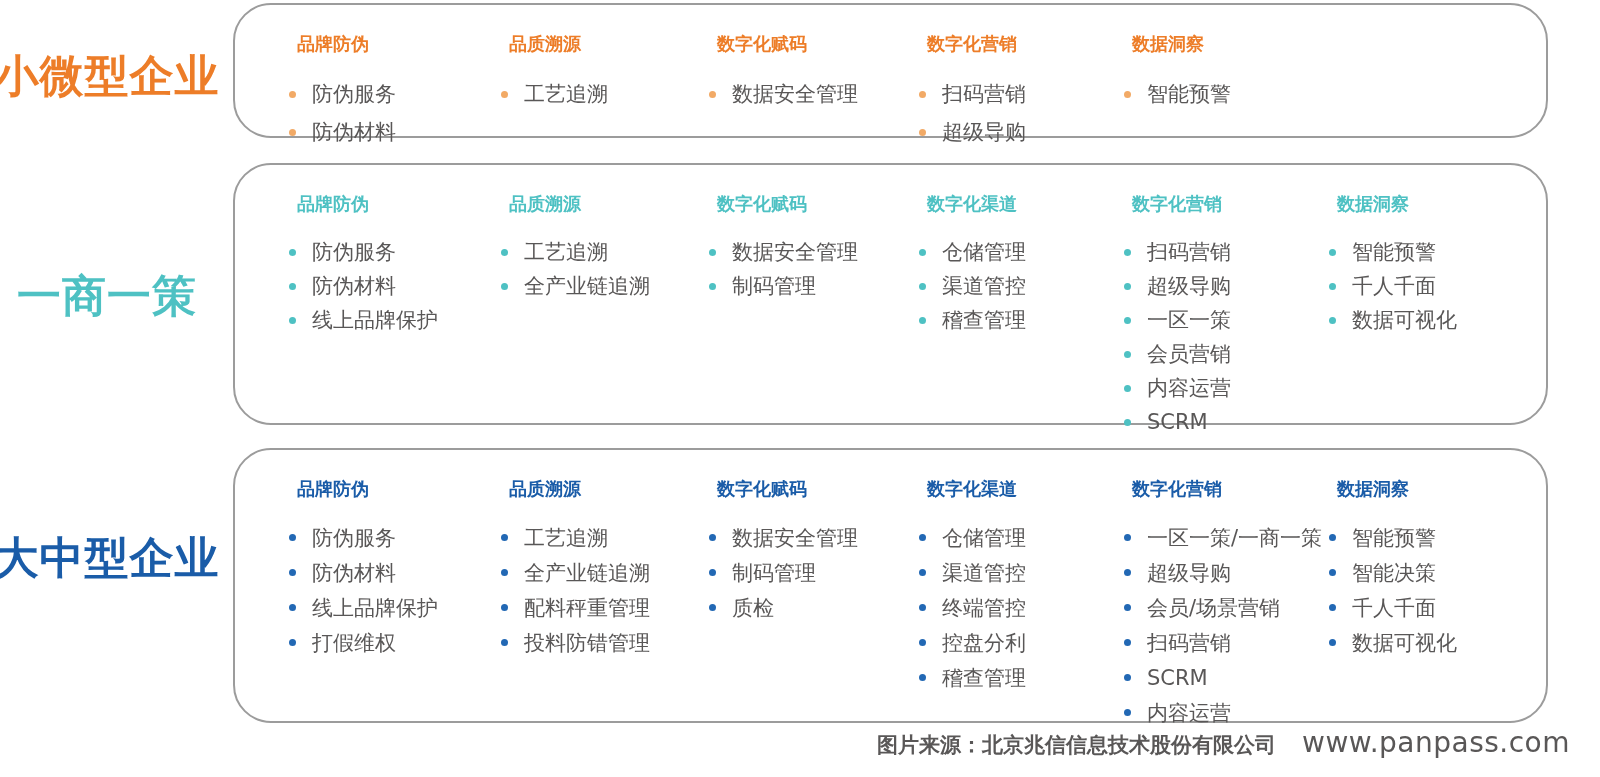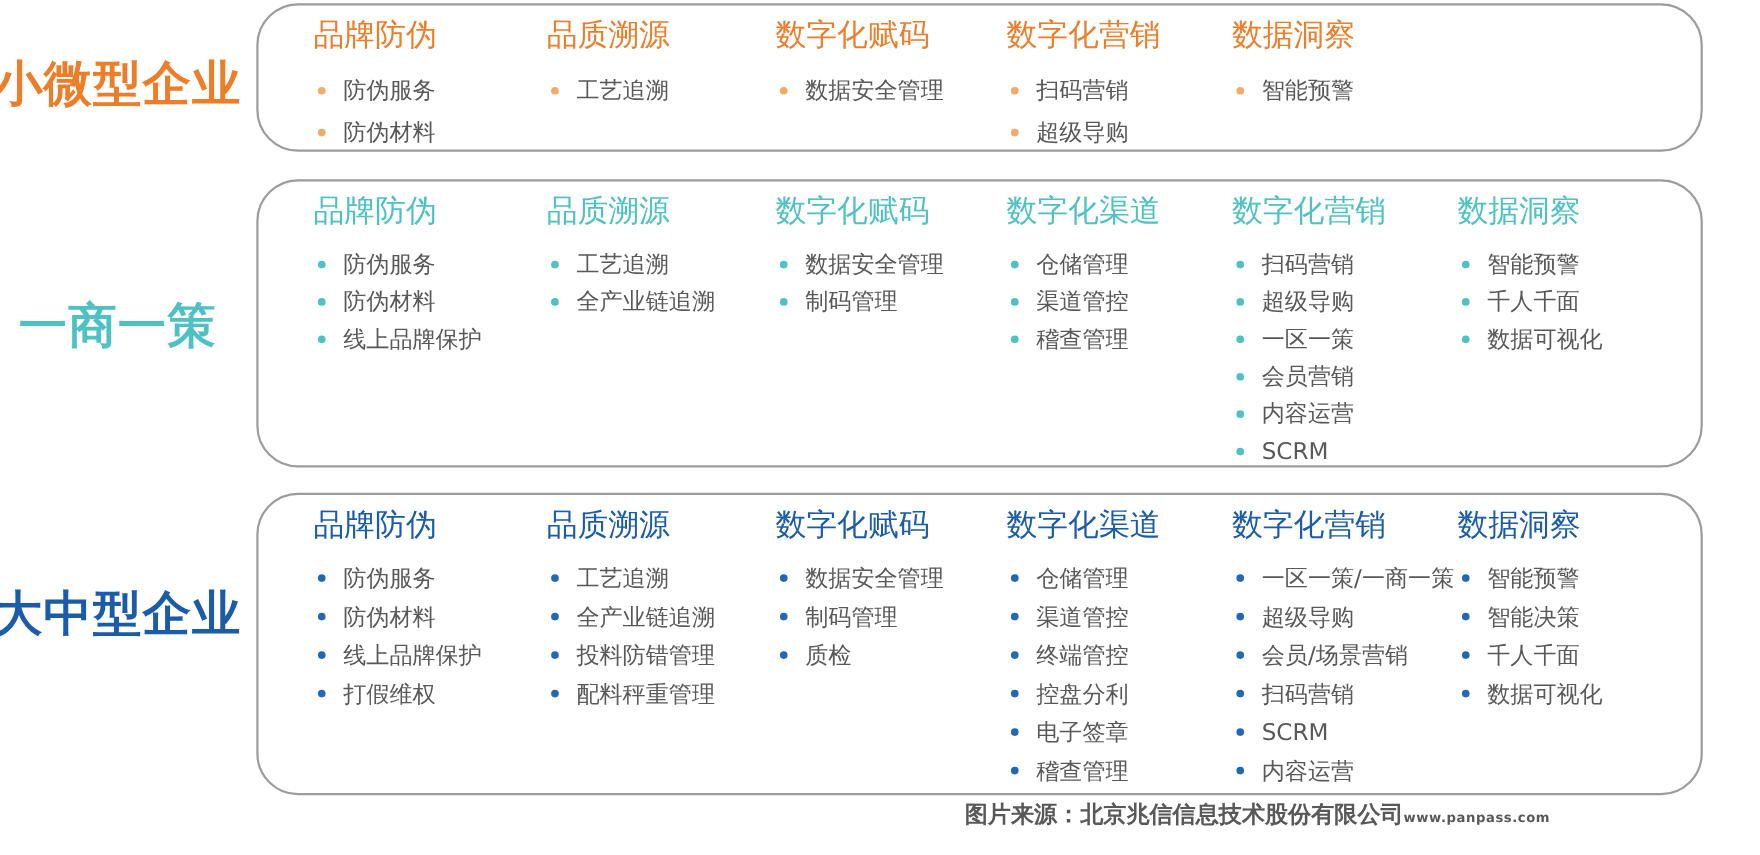--- a/index.html
+++ b/index.html
@@ -30,47 +30,47 @@
 
   .tier-card{
     position:absolute;left:233px;right:52px;top:0;bottom:0;
     border:2.5px solid #9c9c9c;border-radius:38px;
     box-sizing:border-box;
     padding:12px 20px 0 50px;
     display:grid;
     grid-template-columns:212px 208px 210px 205px 205px 1fr;
   }
   .col-header{
-    margin:0;
-    font-size:28px;font-weight:normal;color:var(--accent);
+    margin:12px;
+    font-size:18px;font-weight:bold;color:var(--accent);
     line-height:30px;
   }
   .cap-list{list-style:none;margin:16px 0 0 0;padding:0;}
   .cap-item{
     display:flex;align-items:center;
     font-size:21px;color:#595757;line-height:22px;
     white-space:nowrap;
   }
   .tier0 .cap-item{height:38px;}
   .tier1 .cap-item{height:34px;}
   .tier2 .cap-item{height:35px;}
   .dot{
     flex:0 0 auto;
     width:7px;height:7px;border-radius:50%;
     background:var(--bullet);
     margin-right:16px;margin-left:4px;
   }
 
   .footer{
     position:absolute;left:877px;top:726px;
-    display:flex;align-items:baseline;
+    display:flex;align-items:baseline;gap:26px;
     color:#595757;white-space:nowrap;
   }
   .footer .source{font-size:21px;font-weight:bold;}
-  .footer .site{font-size:12px;font-weight:bold;letter-spacing:.5px;}
+  .footer .site{font-size:28px;font-weight:normal;letter-spacing:.5px;}
 </style>
 </head>
 <body>
 
 <div class="canvas">
   <div id="tiers">
       <section class="tier tier0" style="--accent: #ED7D28; --bullet: #F2AA66;">
         <div class="tier-label-box">
           <span class="tier-label">小微型企业</span>
         </div>
@@ -275,26 +275,26 @@
               <li class="cap-item">
                 <span class="dot"></span>
                 <span class="cap-text">工艺追溯</span>
               </li>
               <li class="cap-item">
                 <span class="dot"></span>
                 <span class="cap-text">全产业链追溯</span>
               </li>
               <li class="cap-item">
                 <span class="dot"></span>
+                <span class="cap-text">配料秤重管理</span>
+              </li>
+              <li class="cap-item">
+                <span class="dot"></span>
                 <span class="cap-text">投料防错管理</span>
               </li>
-              <li class="cap-item">
-                <span class="dot"></span>
-                <span class="cap-text">配料秤重管理</span>
-              </li>
             </ul>
           </div>
           <div class="column">
             <h3 class="col-header">数字化赋码</h3>
             <ul class="cap-list">
               <li class="cap-item">
                 <span class="dot"></span>
                 <span class="cap-text">数据安全管理</span>
               </li>
               <li class="cap-item">
@@ -318,24 +318,20 @@
                 <span class="dot"></span>
                 <span class="cap-text">渠道管控</span>
               </li>
               <li class="cap-item">
                 <span class="dot"></span>
                 <span class="cap-text">终端管控</span>
               </li>
               <li class="cap-item">
                 <span class="dot"></span>
                 <span class="cap-text">控盘分利</span>
-              </li>
-              <li class="cap-item">
-                <span class="dot"></span>
-                <span class="cap-text">电子签章</span>
               </li>
               <li class="cap-item">
                 <span class="dot"></span>
                 <span class="cap-text">稽查管理</span>
               </li>
             </ul>
           </div>
           <div class="column">
             <h3 class="col-header">数字化营销</h3>
             <ul class="cap-list">

